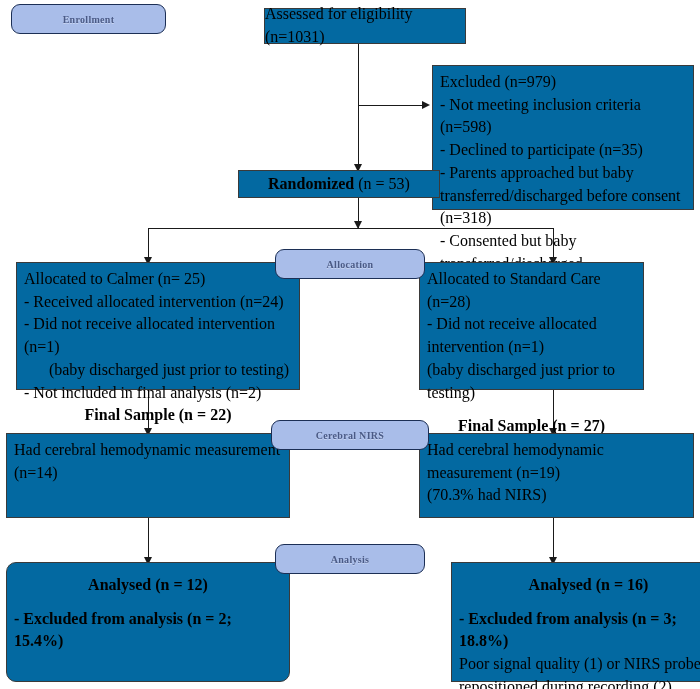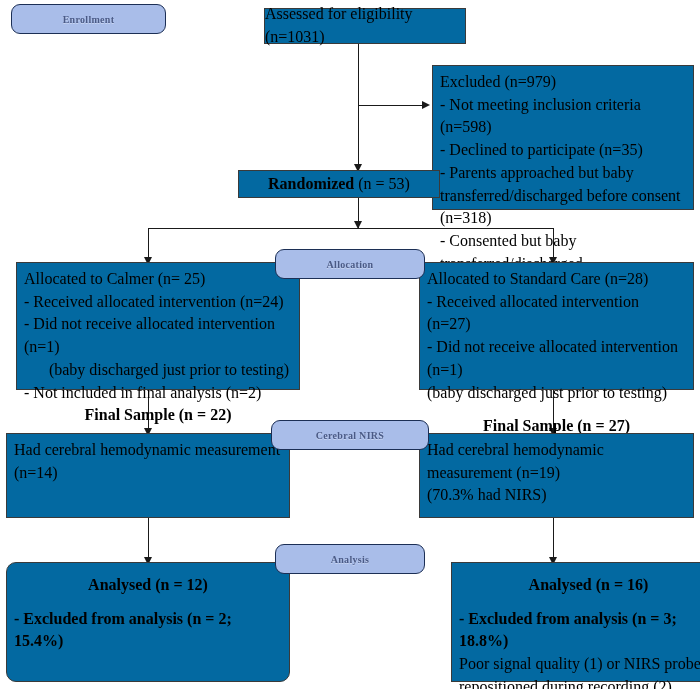--- a/index.html
+++ b/index.html
@@ -121,24 +121,23 @@
     <div class="pad">
       <div>Allocated to Calmer (n= 25)</div>
       <div>- Received allocated intervention (n=24)</div>
       <div>- Did not receive allocated intervention (n=1)</div>
       <div class="ctr" style="padding-left:22px;">(baby discharged just prior to testing)</div>
       <div>- Not included in final analysis (n=2)</div>
       <div class="b ctr">Final Sample (n = 22)</div>
     </div>
   </div>
 
-  <div class="box" style="left:419px;top:262px;width:275px;height:128px;">
+  <div class="box" style="left:419px;top:262px;width:225px;height:128px;">
     <div class="pad">
       <div>Allocated to Standard Care (n=28)</div>
-      <div>- Received allocated intervention (n=27)</div>
       <div>- Did not receive allocated intervention (n=1)</div>
       <div>(baby discharged just prior to testing)</div>
       <div class="sp"></div>
       <div class="b ctr">Final Sample (n = 27)</div>
     </div>
   </div>
 
   <div class="box" style="left:6px;top:433px;width:284px;height:85px;">
     <div class="pad">
       <div>Had cerebral hemodynamic measurement (n=14)</div>

